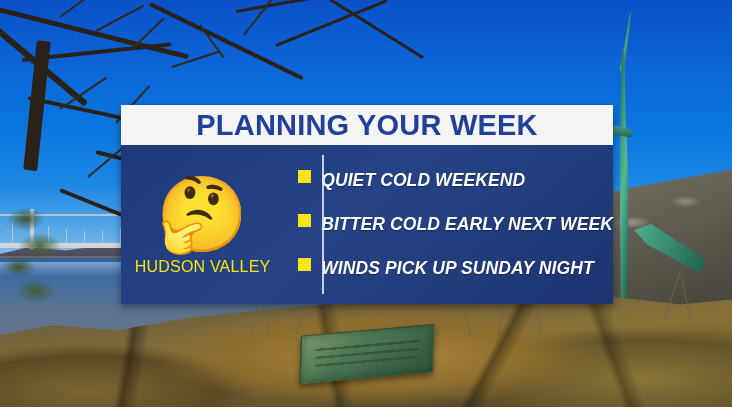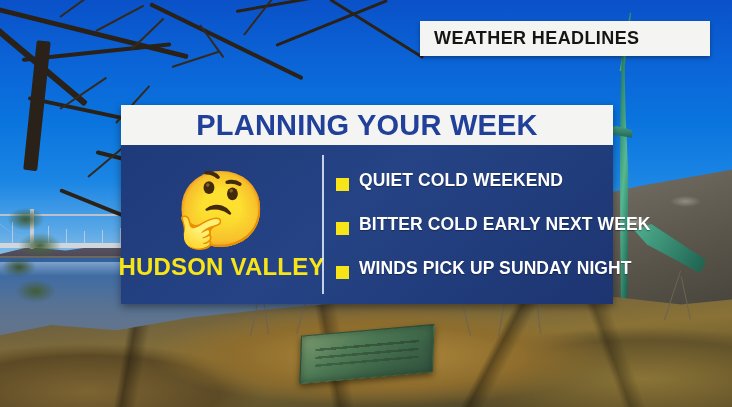--- a/index.html
+++ b/index.html
@@ -250,43 +250,44 @@
     align-items: center;
     justify-content: center;
     padding-top: 4px;
   }
   .emoji {
     font-size: 74px;
     line-height: 1;
     margin-bottom: 6px;
   }
   .region-label {
-    font-size: 24px;
-    font-weight: 700;
+    font-size: 16px;
+    font-weight: 400;
     color: #f7e518;
     letter-spacing: .2px;
     white-space: nowrap;
   }
   .divider {
     position: absolute;
     left: 201px; top: 10px; width: 2px; height: 139px;
     background: rgba(225,235,250,.85);
   }
   .panel-right {
     flex: 1;
     display: flex;
     flex-direction: column;
     justify-content: center;
     gap: 23px;
     padding-left: 14px;
   }
   .bullet-row {
     display: flex;
-    align-items: flex-end;
+    align-items: flex-start;
     gap: 10px;
+    font-style: italic;
   }
   .bullet-marker {
     width: 13px; height: 13px;
     background: #f7e518;
     flex: 0 0 auto;
   }
   .bullet-text {
     font-size: 17.5px;
     font-weight: 700;
     color: #ffffff;
@@ -367,23 +368,20 @@
     <div class="brush" style="left:250px; top:290px; height:46px; transform:rotate(12deg)"></div>
     <div class="brush" style="left:268px; top:294px; height:40px; transform:rotate(-8deg)"></div>
     <div class="brush" style="left:296px; top:300px; height:34px; transform:rotate(16deg)"></div>
     <div class="brush" style="left:470px; top:288px; height:48px; transform:rotate(-14deg)"></div>
     <div class="brush" style="left:498px; top:296px; height:40px; transform:rotate(10deg)"></div>
     <div class="brush" style="left:540px; top:300px; height:34px; transform:rotate(-6deg)"></div>
     <div class="brush" style="left:664px; top:268px; height:52px; transform:rotate(18deg)"></div>
     <div class="brush" style="left:690px; top:276px; height:44px; transform:rotate(-12deg)"></div>
   </div>
 
-  <div class="headlines-banner">
-    <span class="txt">WEATHER HEADLINES</span>
-  </div>
 
   <div class="panel">
 
     <div class="panel-title">
       <span class="txt">PLANNING YOUR WEEK</span>
     </div>
 
     <div class="panel-body">
 
       <div class="panel-left">

